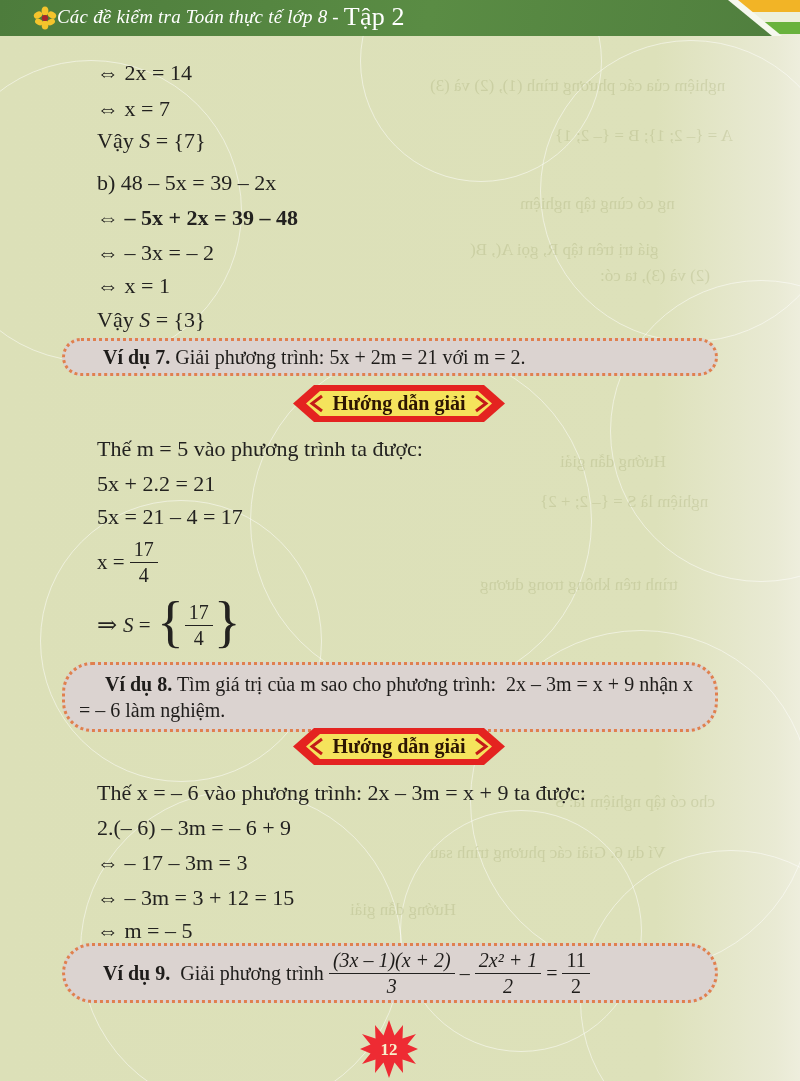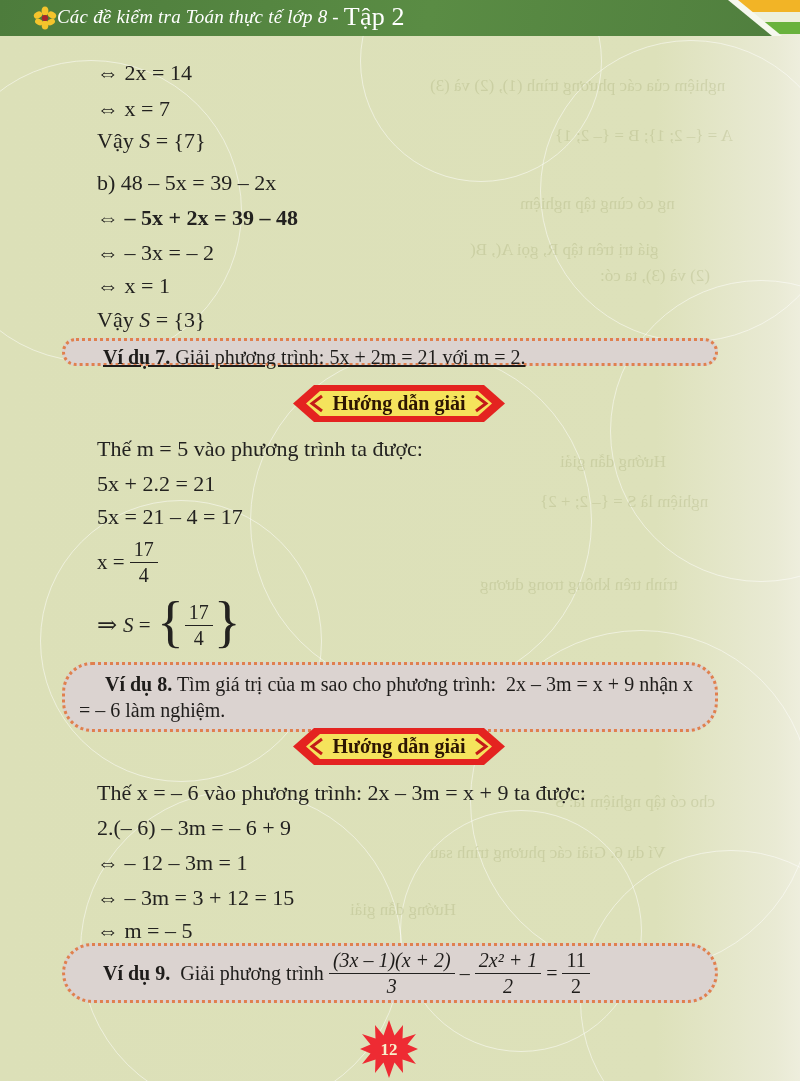--- a/index.html
+++ b/index.html
@@ -25,21 +25,21 @@
   .htitle{position:absolute;top:2px;left:57px;color:#ffffff;font-style:italic;font-weight:normal;
         font-size:19px;letter-spacing:0.2px;white-space:nowrap;}
   .htitle .big{font-style:normal;font-size:26px;vertical-align:-2px;}
   
   .mline{position:absolute;left:97px;font-size:22px;white-space:pre;}
   .mline .var{font-style:italic;}
   
   .exbox{position:absolute;left:62px;width:656px;background:#dbd3d0;border:3px dotted #e0804e;
          border-radius:30px;box-sizing:border-box;font-size:20px;color:#1e1c1a;}
   .exbox .lbl{font-weight:bold;}
-  .exbox1{height:28px;line-height:32px;padding:0 14px 0 38px;white-space:pre;text-decoration:underline;}
+  .exbox1{height:38px;line-height:32px;padding:0 14px 0 38px;white-space:pre;}
   .exbox2{padding:6px 14px 6px 14px;line-height:26px;text-indent:26px;white-space:pre-wrap;}
   .exbox3{height:60px;display:flex;align-items:center;padding:0 10px 0 38px;white-space:pre;}
   
   .banner{position:absolute;left:293px;width:212px;height:39px;}
   .banner svg{position:absolute;top:0;left:0;}
   .banner .btxt{position:absolute;top:0;left:0;width:212px;height:39px;line-height:38px;
         text-align:center;font-weight:bold;font-size:20px;color:#2d1502;}
   
   .frac{display:inline-block;vertical-align:middle;text-align:center;font-size:20px;line-height:1.05;}
   .frac .num{display:block;padding:0 4px 2px 4px;}
@@ -146,21 +146,21 @@
       <polygon points="0,19.5 21,1 191,1 212,19.5 191,38 21,38" fill="#e42320"></polygon>
       <polygon points="13,19.5 27,7 185,7 199,19.5 185,32 27,32" fill="#f5e35c"></polygon>
       <polyline points="29,12 19,19.5 29,27" fill="none" stroke="#c31a18" stroke-width="3"></polyline>
       <polyline points="183,12 193,19.5 183,27" fill="none" stroke="#c31a18" stroke-width="3"></polyline>
     </svg>
     <div class="btxt">Hướng dẫn giải</div>
   </div>
 
   <div class="mline" style="top:780px;">Thế x = – 6 vào phương trình: 2x – 3m = x + 9 ta được:</div>
   <div class="mline" style="top:815px;">2.(– 6) – 3m = – 6 + 9</div>
-  <div class="mline" style="top:850px;">⇔ – 12 – 3m = 1</div>
+  <div class="mline" style="top:850px;">⇔ – 17 – 3m = 3</div>
   <div class="mline" style="top:885px;">⇔ – 3m = 3 + 12 = 15</div>
   <div class="mline" style="top:918px;">⇔ m = – 5</div>
 
   <div class="exbox exbox3" style="top:943px;">
     <span class="lbl">Ví dụ 9.</span><span>  Giải phương trình </span>
     <span class="frac ital"><span class="num">(3x – 1)(x + 2)</span><span class="den">3</span></span>
     <span> – </span>
     <span class="frac ital"><span class="num">2x² + 1</span><span class="den">2</span></span>
     <span> = </span>
     <span class="frac"><span class="num">11</span><span class="den">2</span></span>

